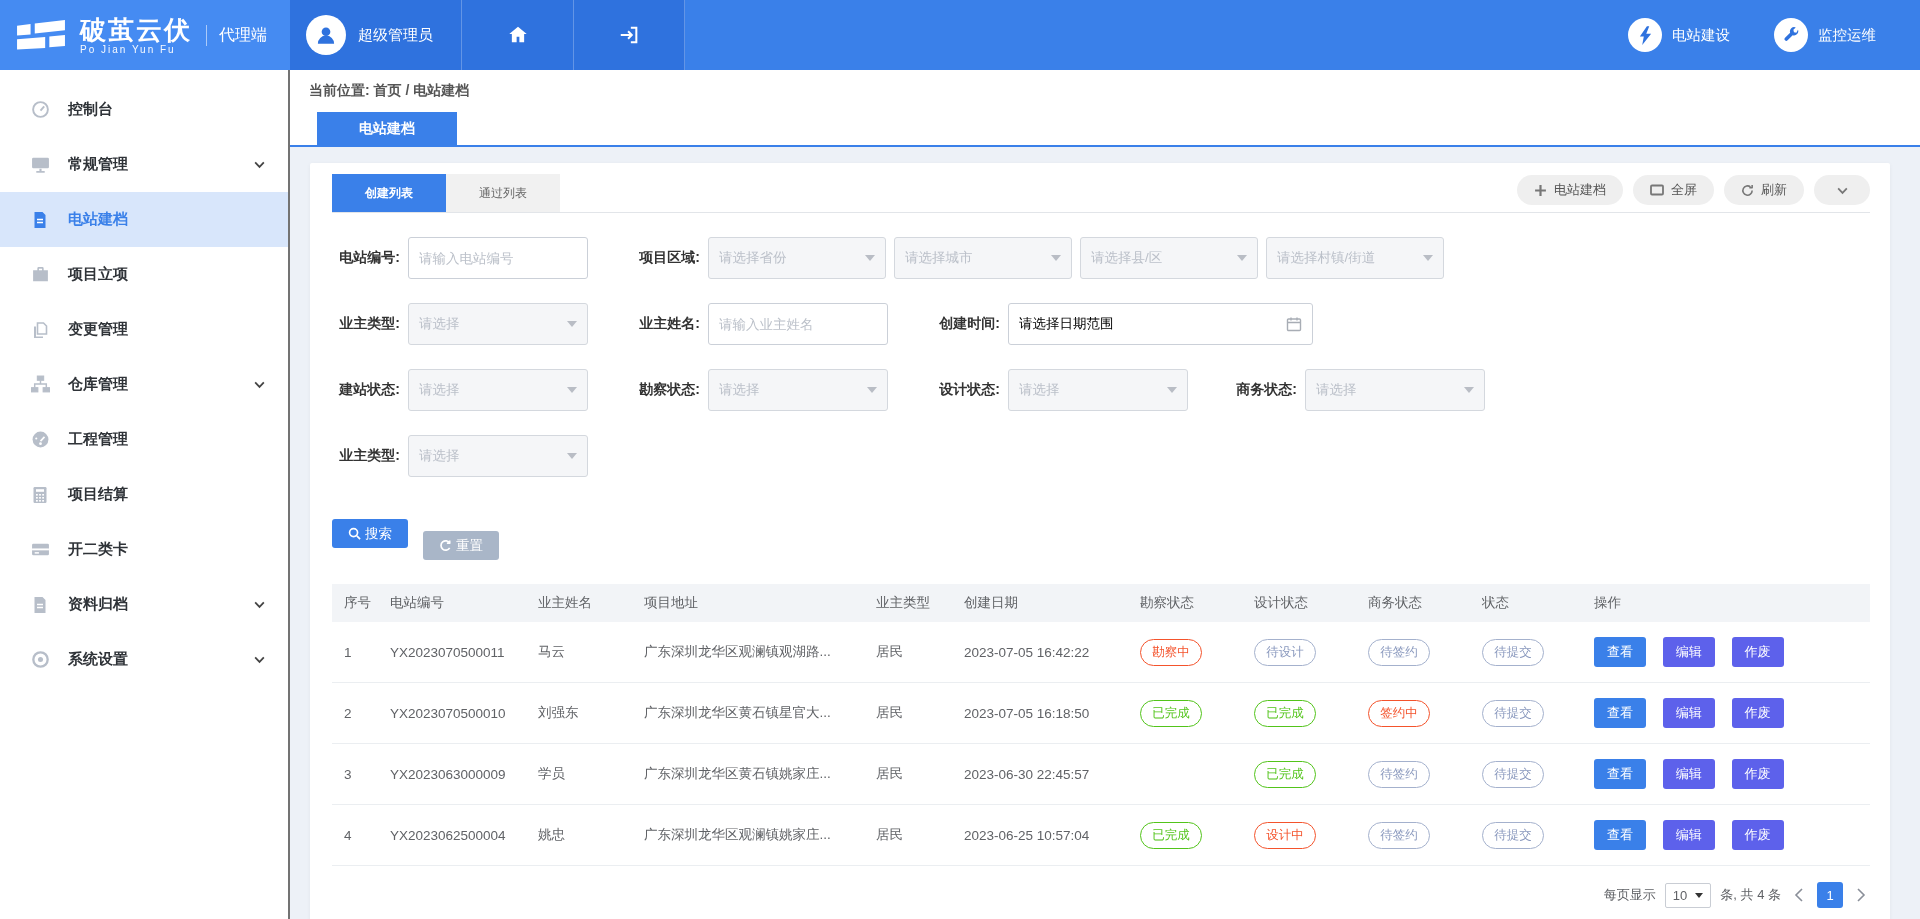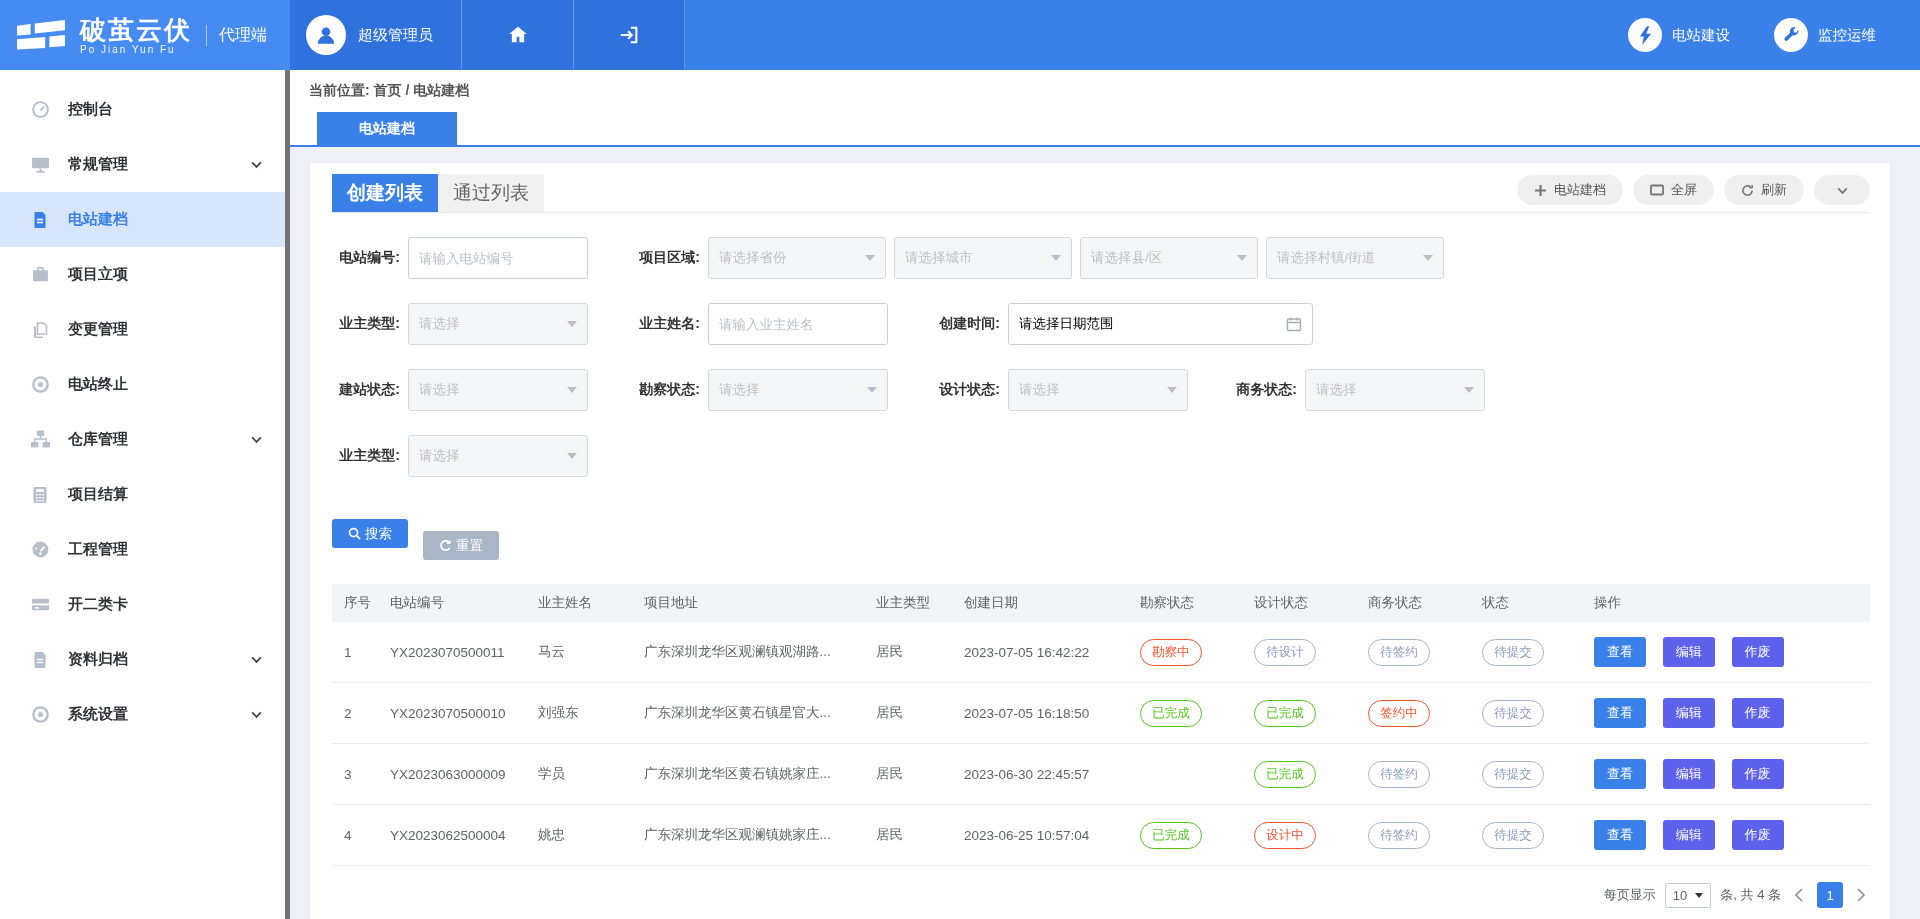--- a/index.html
+++ b/index.html
@@ -20,41 +20,41 @@
   .hbtn { width:112px; display:flex; align-items:center; justify-content:center; border-left:1px solid rgba(255,255,255,.25); cursor:pointer; }
   .hbtn:last-child { border-right:1px solid rgba(255,255,255,.25); }
   .hspacer { flex:1; }
   .hnav { display:flex; align-items:center; gap:10px; margin-right:44px; cursor:pointer; font-size:14.5px; }
   .circle-ic { width:34px; height:34px; border-radius:50%; background:#fff; display:flex; align-items:center; justify-content:center; }
 
   
   .body-wrap { display:flex; flex:1; min-height:0; }
 
   
-  .sidebar { width:290px; background:#fff; border-right:5px solid #737373; flex-shrink:0; padding-top:12px; }
+  .sidebar { width:290px; background:#fff; border-right:2px solid #737373; flex-shrink:0; padding-top:12px; }
   .s-item { height:55px; display:flex; align-items:center; padding:0 22px 0 30px; cursor:pointer; color:#2F3338; }
   .s-item .s-ic { width:20px; height:20px; margin-right:18px; color:#B7BEC9; display:flex; align-items:center; justify-content:center; }
   .s-item .s-label { font-size:15px; font-weight:600; flex:1; }
   .s-item .s-chev { color:#444; display:flex; }
   .s-item.active { background:#D8E6FB; color:#3A80E9; }
   .s-item.active .s-ic { color:#3A80E9; }
 
   
   .content-col { flex:1; display:flex; flex-direction:column; min-width:0; background:#EDF1F7; }
   .topstrip { background:#fff; height:77px; position:relative; border-bottom:2px solid #3A80E9; flex-shrink:0; }
   .breadcrumb { position:absolute; top:12px; left:19px; font-size:14px; color:#555;font-weight:bold; }
   .breadcrumb .bc-path { color:#555; cursor:pointer; }
   .page-tab { position:absolute; bottom:0; left:27px; width:140px; height:33px; background:#3A80E9; color:#fff; font-size:14px; font-weight:bold; display:flex; align-items:center; justify-content:center; cursor:pointer; }
 
   
   .main-bg { flex:1; overflow:hidden; }
   .card { background:#fff; margin:16px 30px 0 20px; padding:0 20px 22px 22px; box-shadow:0 1px 4px rgba(0,0,0,.05); border-radius:2px; }
 
   .tabs-row { display:flex; align-items:flex-end; border-bottom:1px solid #E2E5E9; padding-top:11px; position:relative; }
-  .ltab { width:106px; height:38px; display:flex; align-items:center; justify-content:center; font-size:19px; cursor:pointer; }
+  .ltab { width:114px; height:38px; display:flex; align-items:center; justify-content:center; font-size:12px; cursor:pointer; }
   .ltab.active { background:#3A80E9; color:#fff; font-weight:bold; }
   .ltab.plain { background:#F1F1F1; color:#666; }
   .toolbar { margin-left:auto; display:flex; align-items:center; gap:10px; padding-bottom:7px; }
   .pill { height:30px; border-radius:15px; background:#EFEFEF; color:#555; font-size:13px; display:flex; align-items:center; gap:7px; padding:0 17px; cursor:pointer; }
   .pill .p-ic { color:#777; display:flex; }
   .pill.sq { width:56px; justify-content:center; padding:0; }
 
   
   .f-row { display:flex; align-items:center; margin-top:24px; }
   .flabel { font-size:14px; font-weight:600; color:#333; text-align:right; margin-right:8px; flex-shrink:0; }
@@ -219,45 +219,48 @@
       <div class="s-item">
         <span class="s-ic">
           <svg viewBox="0 0 18 18" width="18" height="18">
             <path d="M6.5 2h6l3 3v8h-9z" fill="none" stroke="currentColor" stroke-width="1.6"></path>
             <path d="M3 5.5h2v10h7v1.5H3z" fill="currentColor"></path>
           </svg>
         </span>
         <span class="s-label">变更管理</span>
       </div>
 
-      <div class="s-item">
-        <span class="s-ic">
-          <svg viewBox="0 0 18 18" width="19" height="19">
-            <circle cx="9" cy="9" r="6.8" fill="none" stroke="currentColor" stroke-width="2.2"></circle>
-            <circle cx="9" cy="9" r="2.4" fill="currentColor"></circle>
-          </svg>
-        </span>
-        <span class="s-label">电站终止</span>
-      </div>
 
       <div class="s-item">
         <span class="s-ic">
           <svg viewBox="0 0 18 18" width="19" height="19" fill="currentColor" stroke="currentColor">
             <rect x="6" y="1" width="6" height="4"></rect>
               <rect x="0.5" y="12" width="6" height="4"></rect>
               <rect x="11.5" y="12" width="6" height="4"></rect>
             <path d="M9 5v3M3.5 12V8.5h11V12M3.5 8.5h11" fill="none" stroke-width="1.4"></path>
           </svg>
         </span>
         <span class="s-label">仓库管理</span>
         <span class="s-chev">
           <svg viewBox="0 0 12 12" width="13" height="13" fill="none" stroke="currentColor" stroke-width="1.6">
               <polyline points="2,4 6,8.2 10,4"></polyline>
             </svg>
         </span>
+      </div>
+
+      <div class="s-item">
+        <span class="s-ic">
+          <svg viewBox="0 0 18 18" width="19" height="19">
+            <circle cx="9" cy="9" r="7.5" fill="currentColor"></circle>
+            <path d="M9 10.5 12.8 6.5" stroke="#fff" stroke-width="1.6"></path>
+            <circle cx="5" cy="8" r="1" fill="#fff"></circle>
+              <circle cx="9" cy="13" r="1.3" fill="#fff"></circle>
+          </svg>
+        </span>
+        <span class="s-label">工程管理</span>
       </div>
 
       <div class="s-item">
         <span class="s-ic">
           <svg viewBox="0 0 18 18" width="18" height="18">
             <rect x="2.5" y="1" width="13" height="16" rx="1.2" fill="currentColor"></rect>
             <rect x="5" y="3.2" width="8" height="2.6" fill="#fff"></rect>
             <g fill="#fff">
                 <rect x="5" y="8" width="1.8" height="1.6"></rect>
                 <rect x="8.1" y="8" width="1.8" height="1.6"></rect>
@@ -265,32 +268,20 @@
             <rect x="5" y="11" width="1.8" height="1.6"></rect>
                 <rect x="8.1" y="11" width="1.8" height="1.6"></rect>
                 <rect x="11.2" y="11" width="1.8" height="1.6"></rect>
             <rect x="5" y="14" width="1.8" height="1.6"></rect>
                 <rect x="8.1" y="14" width="1.8" height="1.6"></rect>
                 <rect x="11.2" y="14" width="1.8" height="1.6"></rect>
               </g>
           </svg>
         </span>
         <span class="s-label">项目结算</span>
-      </div>
-
-      <div class="s-item">
-        <span class="s-ic">
-          <svg viewBox="0 0 18 18" width="19" height="19">
-            <circle cx="9" cy="9" r="7.5" fill="currentColor"></circle>
-            <path d="M9 10.5 12.8 6.5" stroke="#fff" stroke-width="1.6"></path>
-            <circle cx="5" cy="8" r="1" fill="#fff"></circle>
-              <circle cx="9" cy="13" r="1.3" fill="#fff"></circle>
-          </svg>
-        </span>
-        <span class="s-label">工程管理</span>
       </div>
 
       <div class="s-item">
         <span class="s-ic">
           <svg viewBox="0 0 18 18" width="19" height="19">
             <rect x="1" y="3.5" width="16" height="11" rx="1.2" fill="currentColor"></rect>
             <rect x="1" y="8" width="16" height="1.8" fill="#fff"></rect>
             <rect x="3.5" y="11.5" width="4" height="1.4" fill="#fff"></rect>
           </svg>
         </span>

